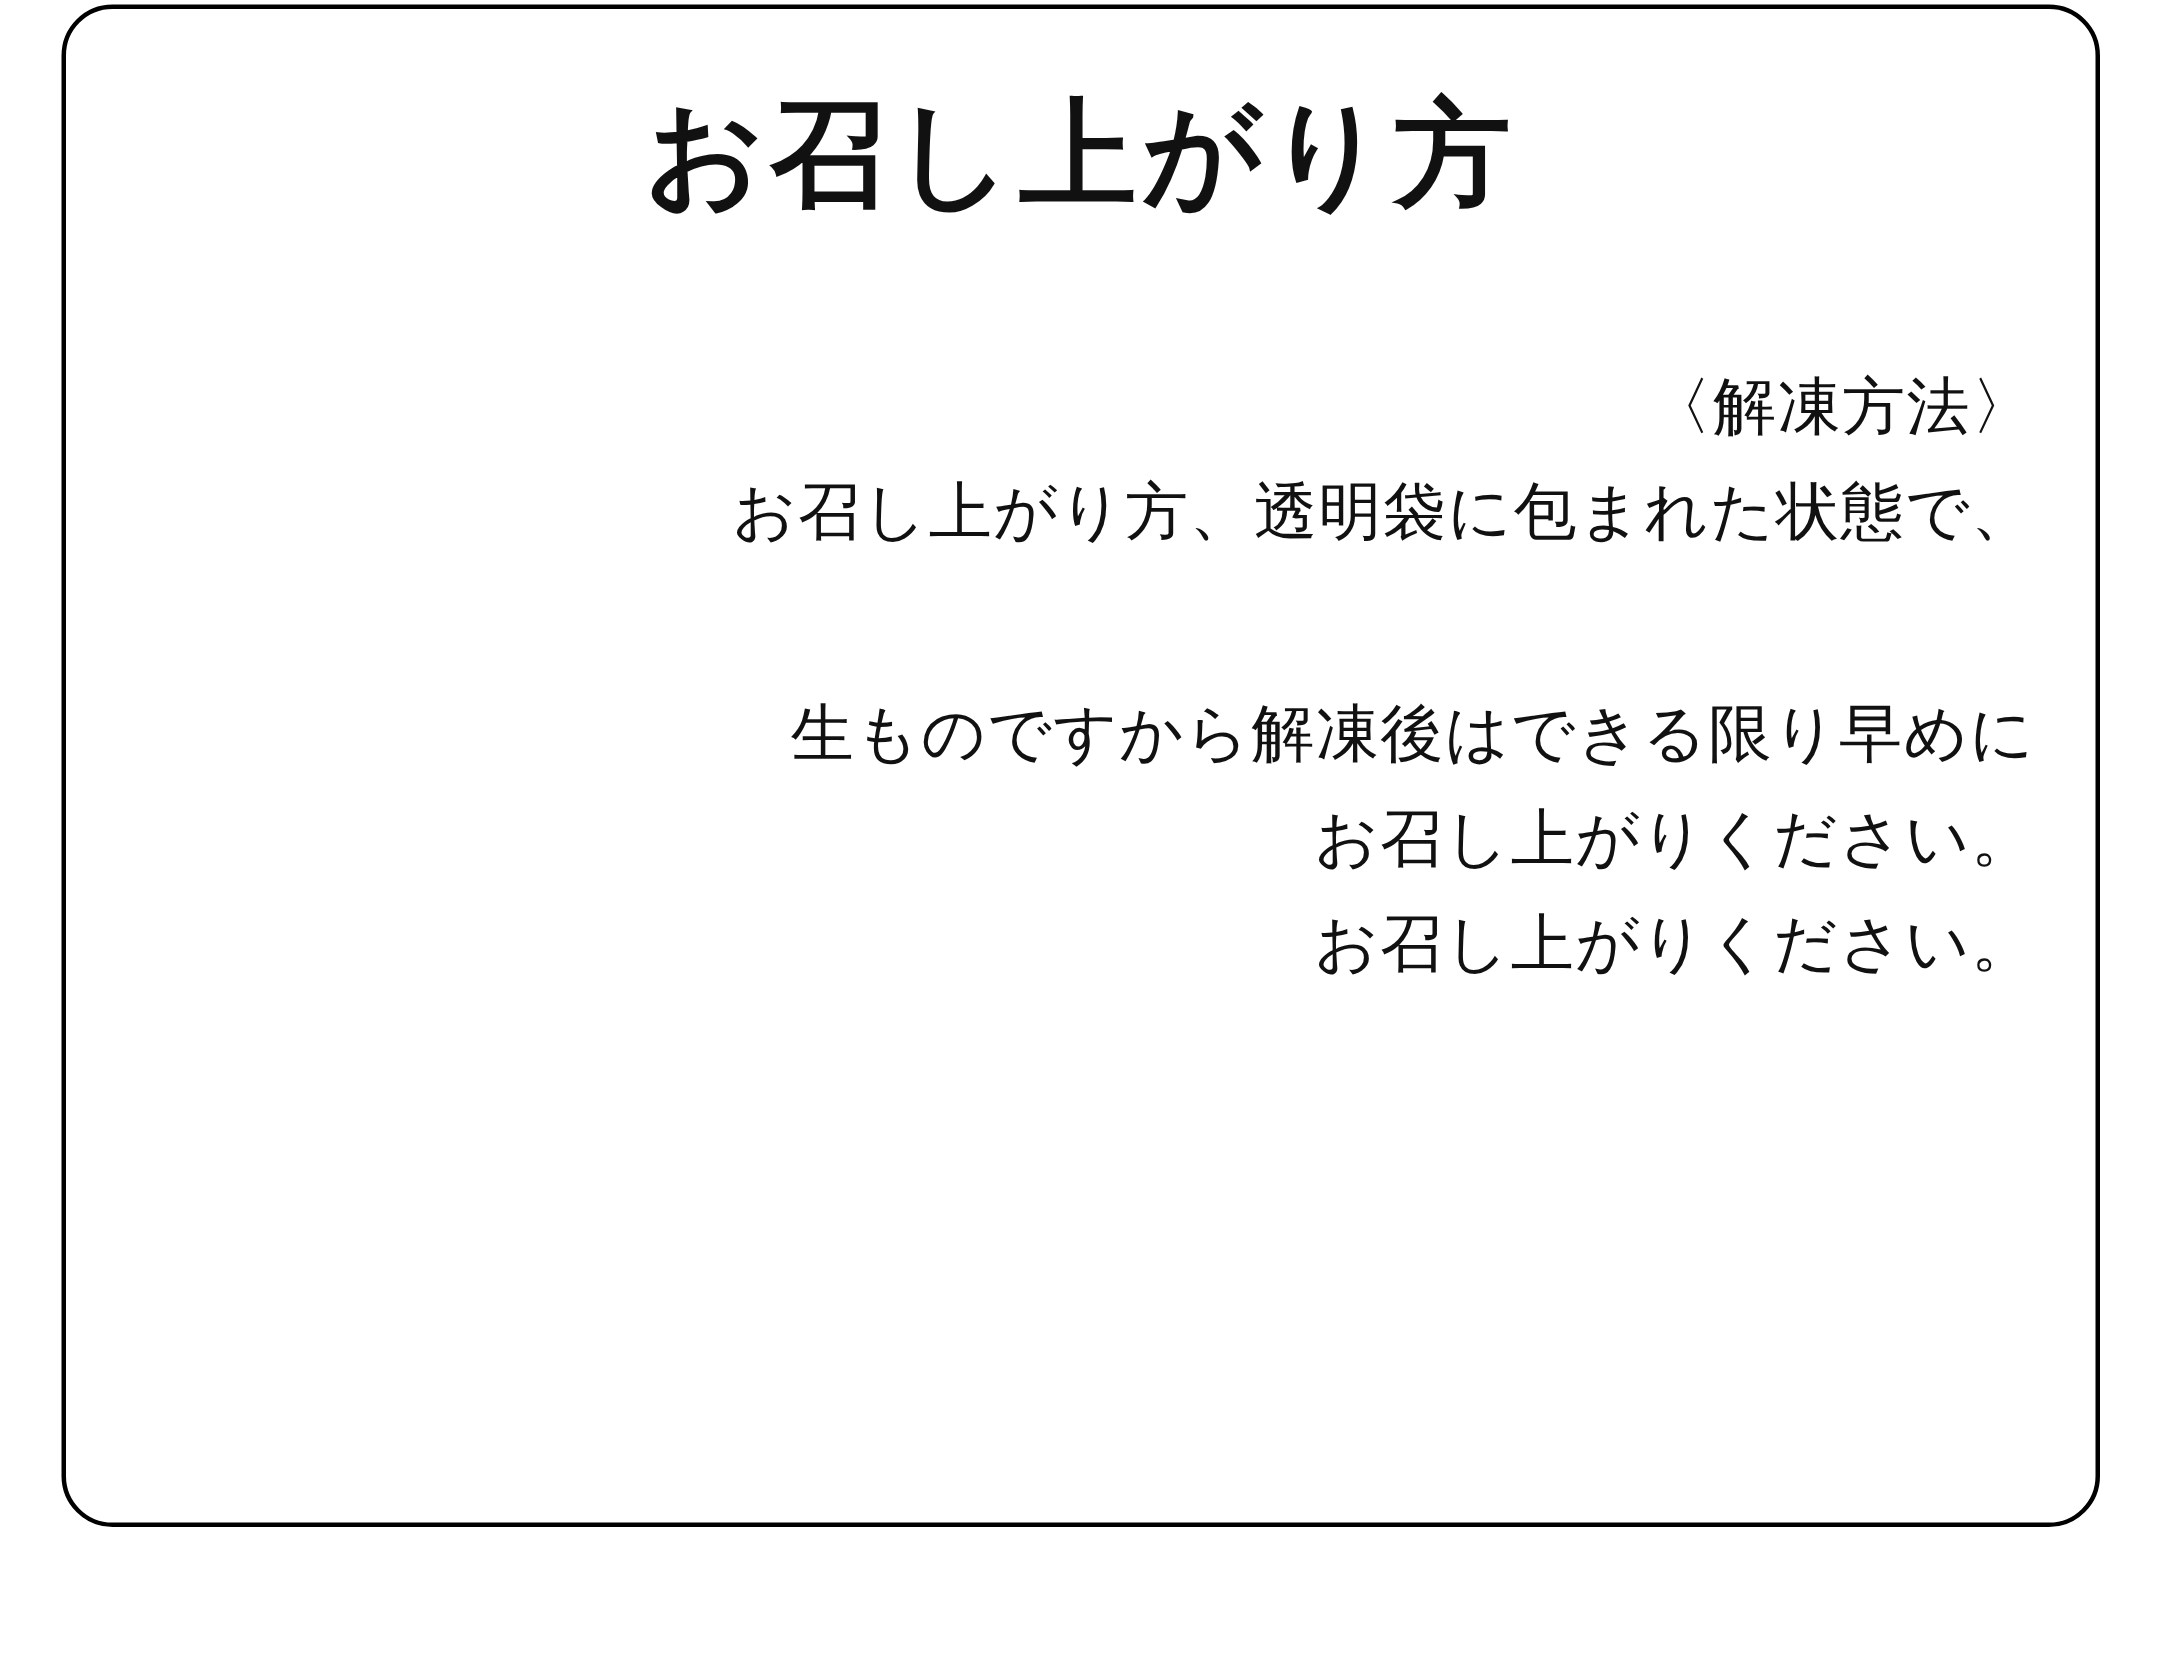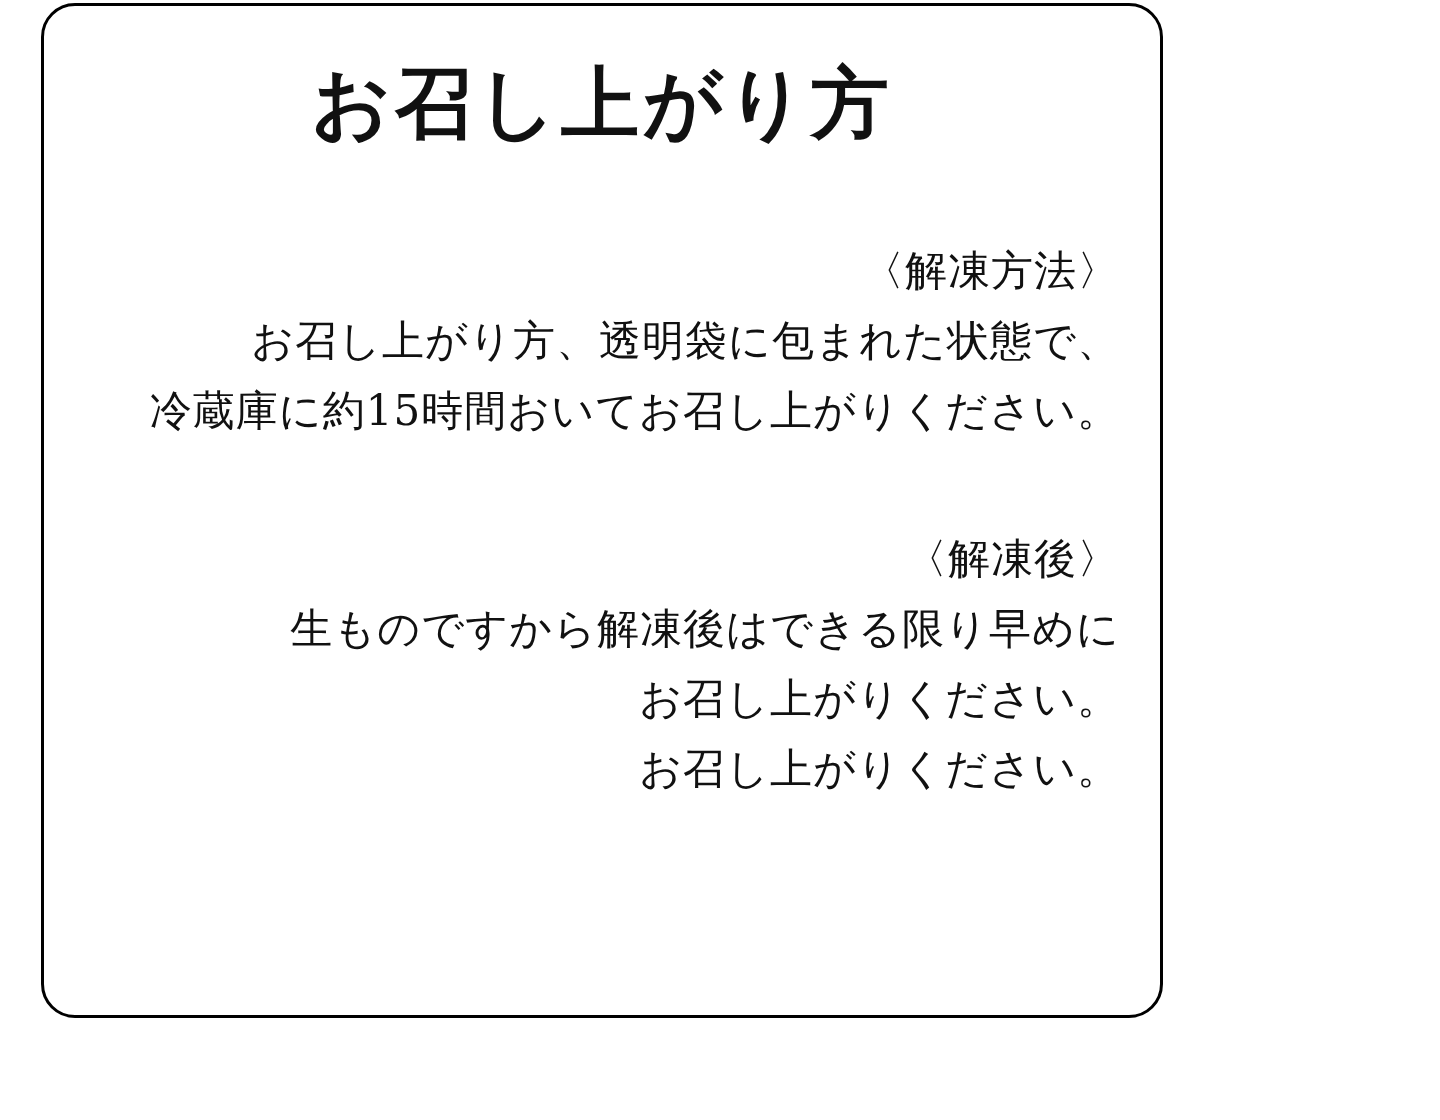--- a/index.html
+++ b/index.html
@@ -11,21 +11,21 @@
     width: 1440px;
     height: 1120px;
     position: relative;
     font-family: "DejaVu Serif", "Liberation Serif", serif;
     color: #111111;
   }
   .card {
     position: absolute;
     left: 41px;
     top: 3px;
-    width: 1122px;
+    width: 1359px;
     height: 1015px;
     box-sizing: border-box;
     border: 3px solid #000000;
     border-radius: 34px;
     background: #ffffff;
     overflow: hidden;
   }
   .title {
     margin-top: 52px;
     text-align: center;
@@ -53,24 +53,22 @@
 <body>
 
 <div class="card">
   <h1 class="title">お召し上がり方</h1>
 
   <div class="content">
 
     <div class="section">
       <div class="line">〈解凍方法〉</div>
       <div class="line">お召し上がり方、透明袋に包まれた状態で、</div>
-      <div class="line">冷蔵庫に約15時間おいてお召し上がりください。</div>
     </div>
 
     <div class="section">
-      <div class="line">〈解凍後〉</div>
       <div class="line">生ものですから解凍後はできる限り早めに</div>
       <div class="line">お召し上がりください。</div>
       <div class="line">お召し上がりください。</div>
     </div>
 
   </div>
 </div>
 
 </body></html>

